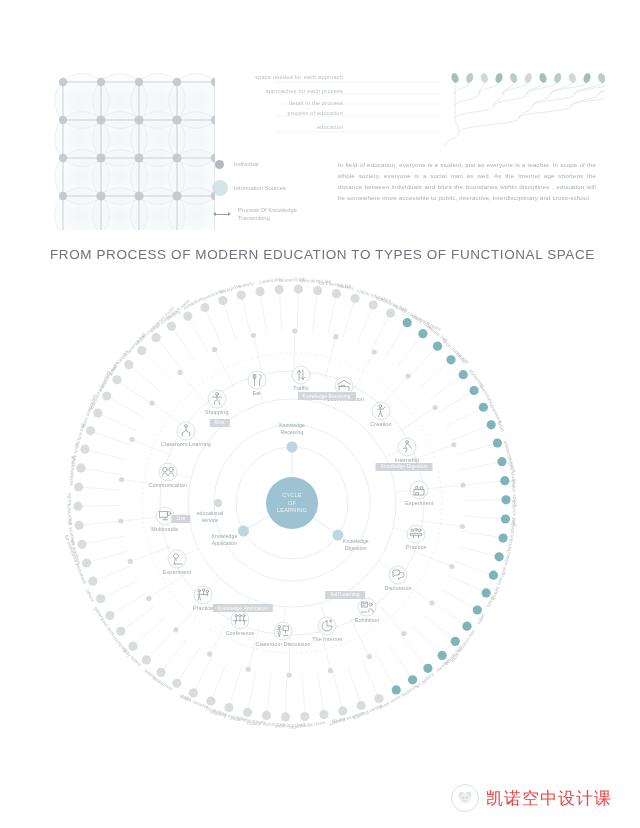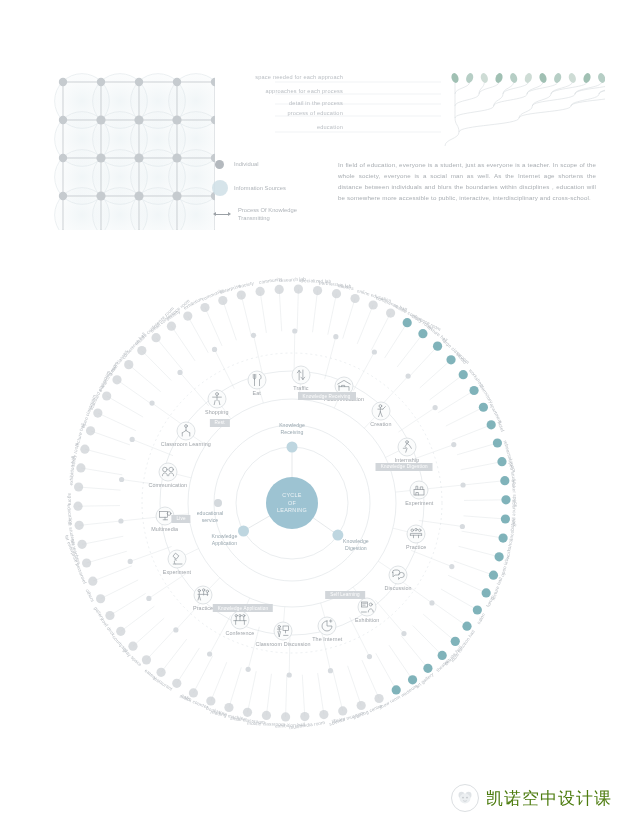--- a/index.html
+++ b/index.html
@@ -99,21 +99,21 @@
     color:#8e949a;
   }
 
   
   #footer{position:absolute;left:0;bottom:0;width:640px;height:56px;background:#ffffff;}
   #footer-inner{position:absolute;right:28px;top:12px;display:flex;align-items:center;}
   #footer-logo{
     width:26px;height:26px;border-radius:50%;border:1px solid #dcdfe2;
     display:flex;align-items:center;justify-content:center;margin-right:7px;
   }
-  #footer-text{font-size:17px;color:#4d7c0f;letter-spacing:1px;
+  #footer-text{font-size:17px;color:#ef4444;letter-spacing:1px;
      font-family:Liberation Sans, sans-serif;}
 </style>
 </head>
 <body>
 
 <div class="page">
 
 
   <div id="grid-wrap">
     <svg width="170" height="162" viewBox="0 0 170 162">
@@ -295,20 +295,21 @@
         <span class="bar"></span>
           <span class="hd hl"></span>
           <span class="hd hr"></span>
       </span>
       <span class="lg-txt" style="margin-left:7px;">Process Of Knowledge Transmitting</span>
     </div>
   </div>
 
   <div id="body-text">In field of education, everyone is a student, just as everyone is a teacher. In scope of the whole society, everyone is a social man as well. As the Internet age shortens the distance between individuals and  blurs the boundaries within disciplines , education will be somewhere more accessible to public, interactive, interdisciplinary and cross-school.</div>
 
+  <div class="sec-title" id="title-2">FROM PROCESS OF MODERN EDUCATION TO TYPES OF FUNCTIONAL SPACE</div>
 
   <div id="radial">
     <svg width="584" height="500" viewBox="0 0 584 500">
       <g id="r-links" stroke="#dde1e4" stroke-width="0.45" fill="none">
           <line x1="92.94223399665697" y1="255.97889568203632" x2="51.1723143911895" y2="260.36909113927777"></line>
           <line x1="92.01924648863297" y1="240.57301800662535" x2="50.02394621260149" y2="241.2013131012664"></line>
           <line x1="92.48094688483701" y1="225.14642390313495" x2="50.59838740322746" y2="222.0077599725051"></line>
           <line x1="94.32361784515433" y1="209.82331923659626" x2="52.891012900366434" y2="202.94296695716045"></line>
           <line x1="97.53242326648535" y1="194.72707663594454" x2="56.883363831557375" y2="184.16043255867518"></line>
           <line x1="102.08152773432468" y1="179.97924217015319" x2="62.54329613456673" y2="165.81138270007432"></line>

